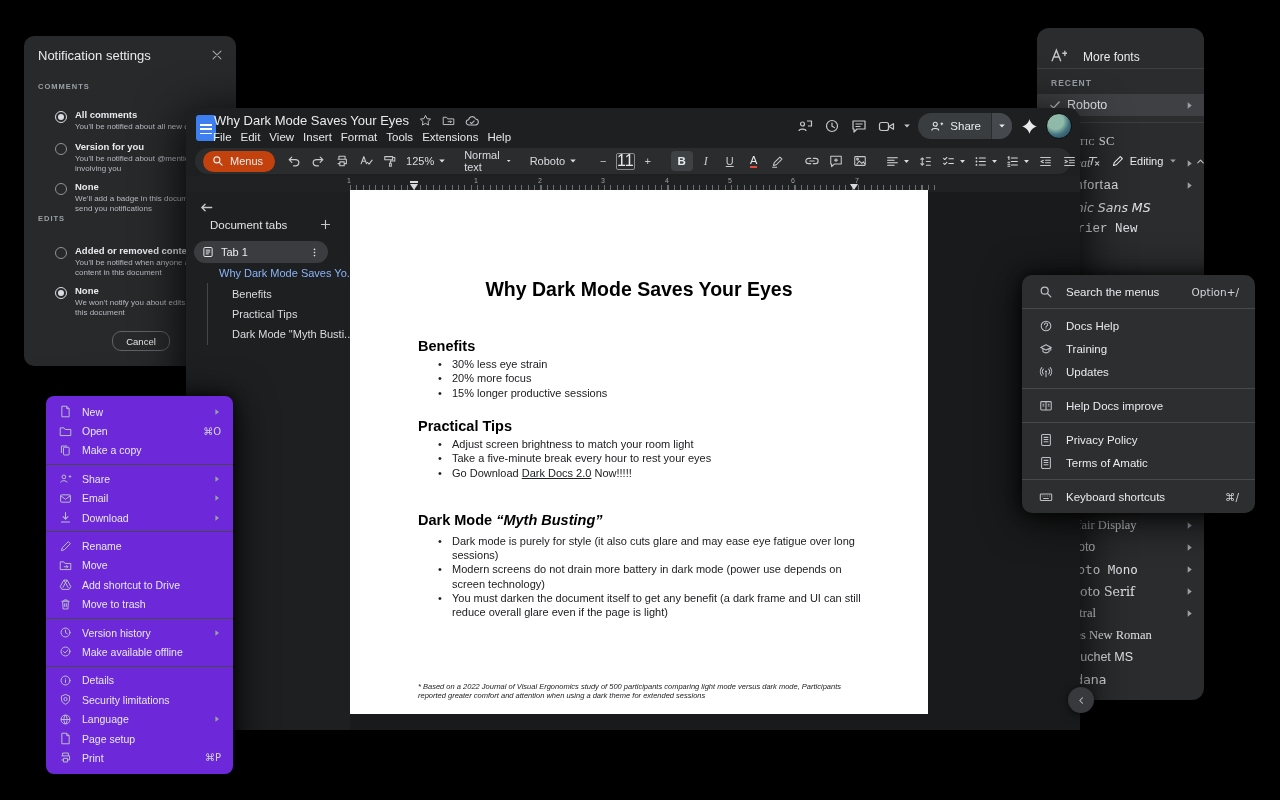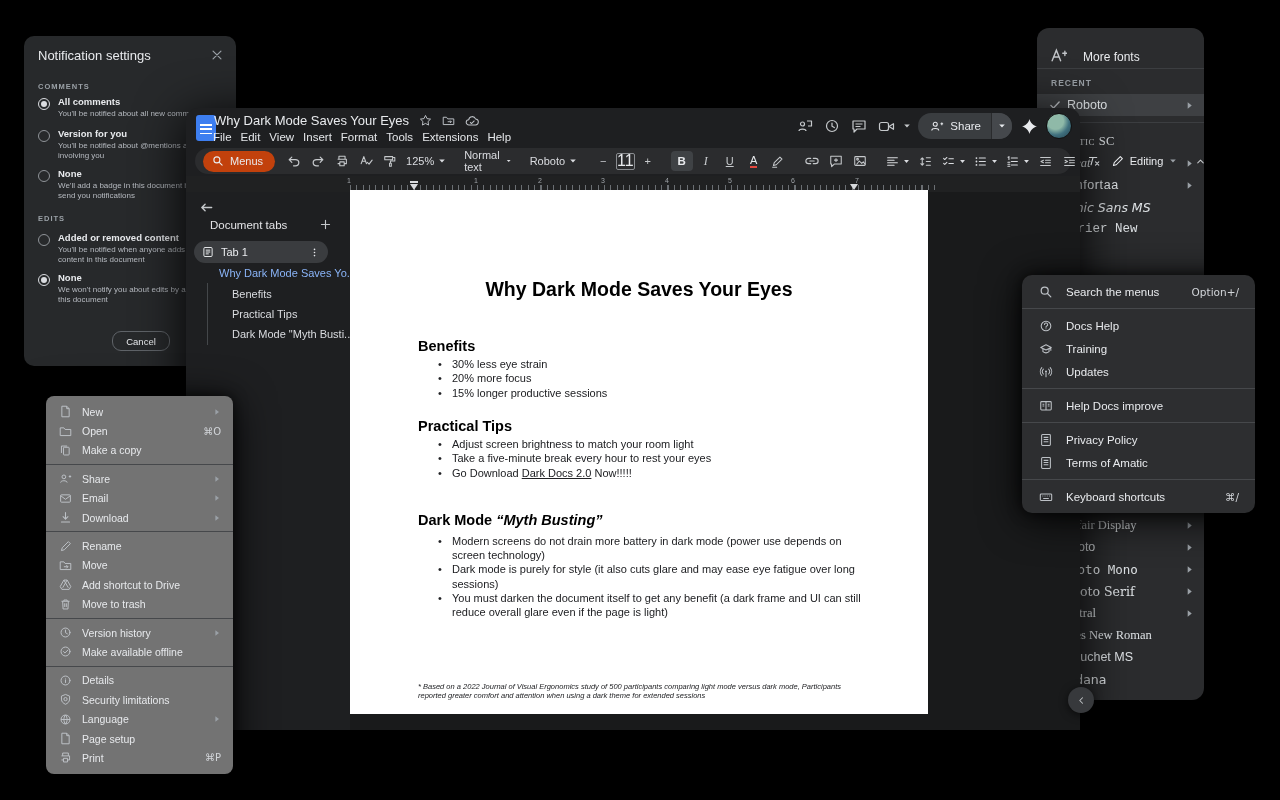--- a/index.html
+++ b/index.html
@@ -7,21 +7,21 @@
          font-family:"Liberation Sans", sans-serif;-webkit-font-smoothing:antialiased;}
   .abs{position:absolute;}
   .panel{position:absolute;border-radius:10px;box-shadow:0 6px 40px rgba(0,0,0,.9),0 0 14px rgba(0,0,0,.7);}
   .svgic{display:block;}
   svg{color:inherit;}
   
   #notif{left:24px;top:36px;width:212px;height:330px;background:#27292b;z-index:1;color:#e8eaed;}
   #notif .ttl{position:absolute;left:14px;top:12px;font-size:13px;color:#e8eaed;}
   #notif .x{position:absolute;right:12px;top:12px;width:14px;height:14px;color:#9aa0a6;}
   .seclab{position:absolute;left:14px;font-size:7.5px;font-weight:bold;letter-spacing:1px;color:#9aa0a6;}
-  .opt{position:absolute;left:14px;width:190px;}
+  .opt{position:absolute;left:31px;width:190px;margin-top:13px;}
   .radio{position:absolute;left:0;top:2px;width:10px;height:10px;border:1.4px solid #8f9398;border-radius:50%;}
   .radio.sel{border-color:#dadce0;}
   .radio.sel::after{content:"";position:absolute;left:2px;top:2px;width:6px;height:6px;background:#dadce0;border-radius:50%;}
   .opt .t{margin-left:20px;font-size:9.5px;font-weight:bold;color:#e8eaed;line-height:11px;}
   .opt .d{margin-left:20px;font-size:8px;color:#b6bac0;line-height:10px;margin-top:2px;}
   #notif .cancel{position:absolute;left:88px;top:295px;width:56px;height:18px;border:1px solid #5f6368;
       border-radius:9px;font-size:9.5px;color:#e8eaed;display:flex;align-items:center;justify-content:center;background:transparent;}
   
   #fonts{left:1037px;top:28px;width:167px;height:672px;background:#2b2c2e;z-index:2;color:#dfe3e6;border-radius:12px;}
   #fonts .hdr{position:absolute;left:0;top:8px;right:0;height:40px;}
@@ -104,21 +104,21 @@
   .blist li{position:relative;}
   .blist li::before{content:"\2022";position:absolute;left:-14px;}
   .wrap{width:412px;line-height:14.2px;}
   .cta{font-weight:normal;}
   .cta u{text-decoration:underline;}
   #page .fnote{position:absolute;left:68px;top:492px;width:445px;font-size:7.5px;font-style:italic;line-height:9px;color:#202124;}
   .qi{font-style:italic;}
   #collapsecirc{position:absolute;left:882px;top:579px;width:26px;height:26px;border-radius:50%;background:#37393c;
       display:flex;align-items:center;justify-content:center;color:#c4c7ca;box-shadow:0 2px 8px rgba(0,0,0,.6);}
   
-  #filemenu{left:46px;top:396px;width:187px;background:#737373;z-index:5;border-radius:8px;padding:6px 0;color:#e7e9ec;}
+  #filemenu{left:46px;top:396px;width:187px;background:#6d28d9;z-index:5;border-radius:8px;padding:6px 0;color:#e7e9ec;}
   .mi{height:19.4px;display:flex;align-items:center;padding:0 12px;font-size:10.5px;}
   .mi .mic{width:14px;color:#bdc1c6;display:flex;align-items:center;justify-content:center;}
   .mi .lbl{flex:1;margin-left:10px;}
   .mi .sc{font-size:10px;color:#d2d5d9;font-family:"DejaVu Sans",sans-serif;}
   .mi .sub{color:#9aa0a6;}
   .mdiv{height:1px;background:#46484b;margin:4px 0;}
   
   #helpmenu{left:1022px;top:275px;width:233px;background:#2d2e30;z-index:6;border-radius:10px;padding:5px 0;color:#e8eaed;}
   .hi{height:23px;display:flex;align-items:center;padding:0 16px;font-size:11.5px;}
   .hi .mic{width:15px;color:#bdc1c6;display:flex;align-items:center;justify-content:center;}
@@ -589,22 +589,22 @@
 
         <div class="h2" style="top:228px">Practical Tips</div>
         <ul class="blist" style="top:247px">
           <li>Adjust screen brightness to match your room light</li>
           <li>Take a five-minute break every hour to rest your eyes</li>
           <li class="cta"><span>Go Download </span><u>Dark Docs 2.0</u><span> Now!!!!!</span></li>
         </ul>
 
         <div class="h2" style="top:322px"><span>Dark Mode </span><span class="qi">“Myth Busting”</span></div>
         <ul class="blist" style="top:344px">
+          <li class="wrap">Dark mode is purely for style (it also cuts glare and may ease eye fatigue over long sessions)</li>
           <li class="wrap">Modern screens do not drain more battery in dark mode (power use depends on screen technology)</li>
-          <li class="wrap">Dark mode is purely for style (it also cuts glare and may ease eye fatigue over long sessions)</li>
           <li class="wrap">You must darken the document itself to get any benefit (a dark frame and UI can still reduce overall glare even if the page is light)</li>
         </ul>
 
         <div class="fnote">* Based on a 2022 Journal of Visual Ergonomics study of 500 participants comparing light mode versus dark mode, Participants reported greater comfort and attention when using a dark theme for extended sessions</div>
       </div>
     </div>
 
     <div id="collapsecirc">
       <svg class="svgic" width="11" height="11" viewBox="0 0 16 16" fill="none" stroke="currentColor" stroke-width="1.5" stroke-linecap="round" stroke-linejoin="round">
           <path d="M9.5 4 L5.5 8 l4 4"></path>

